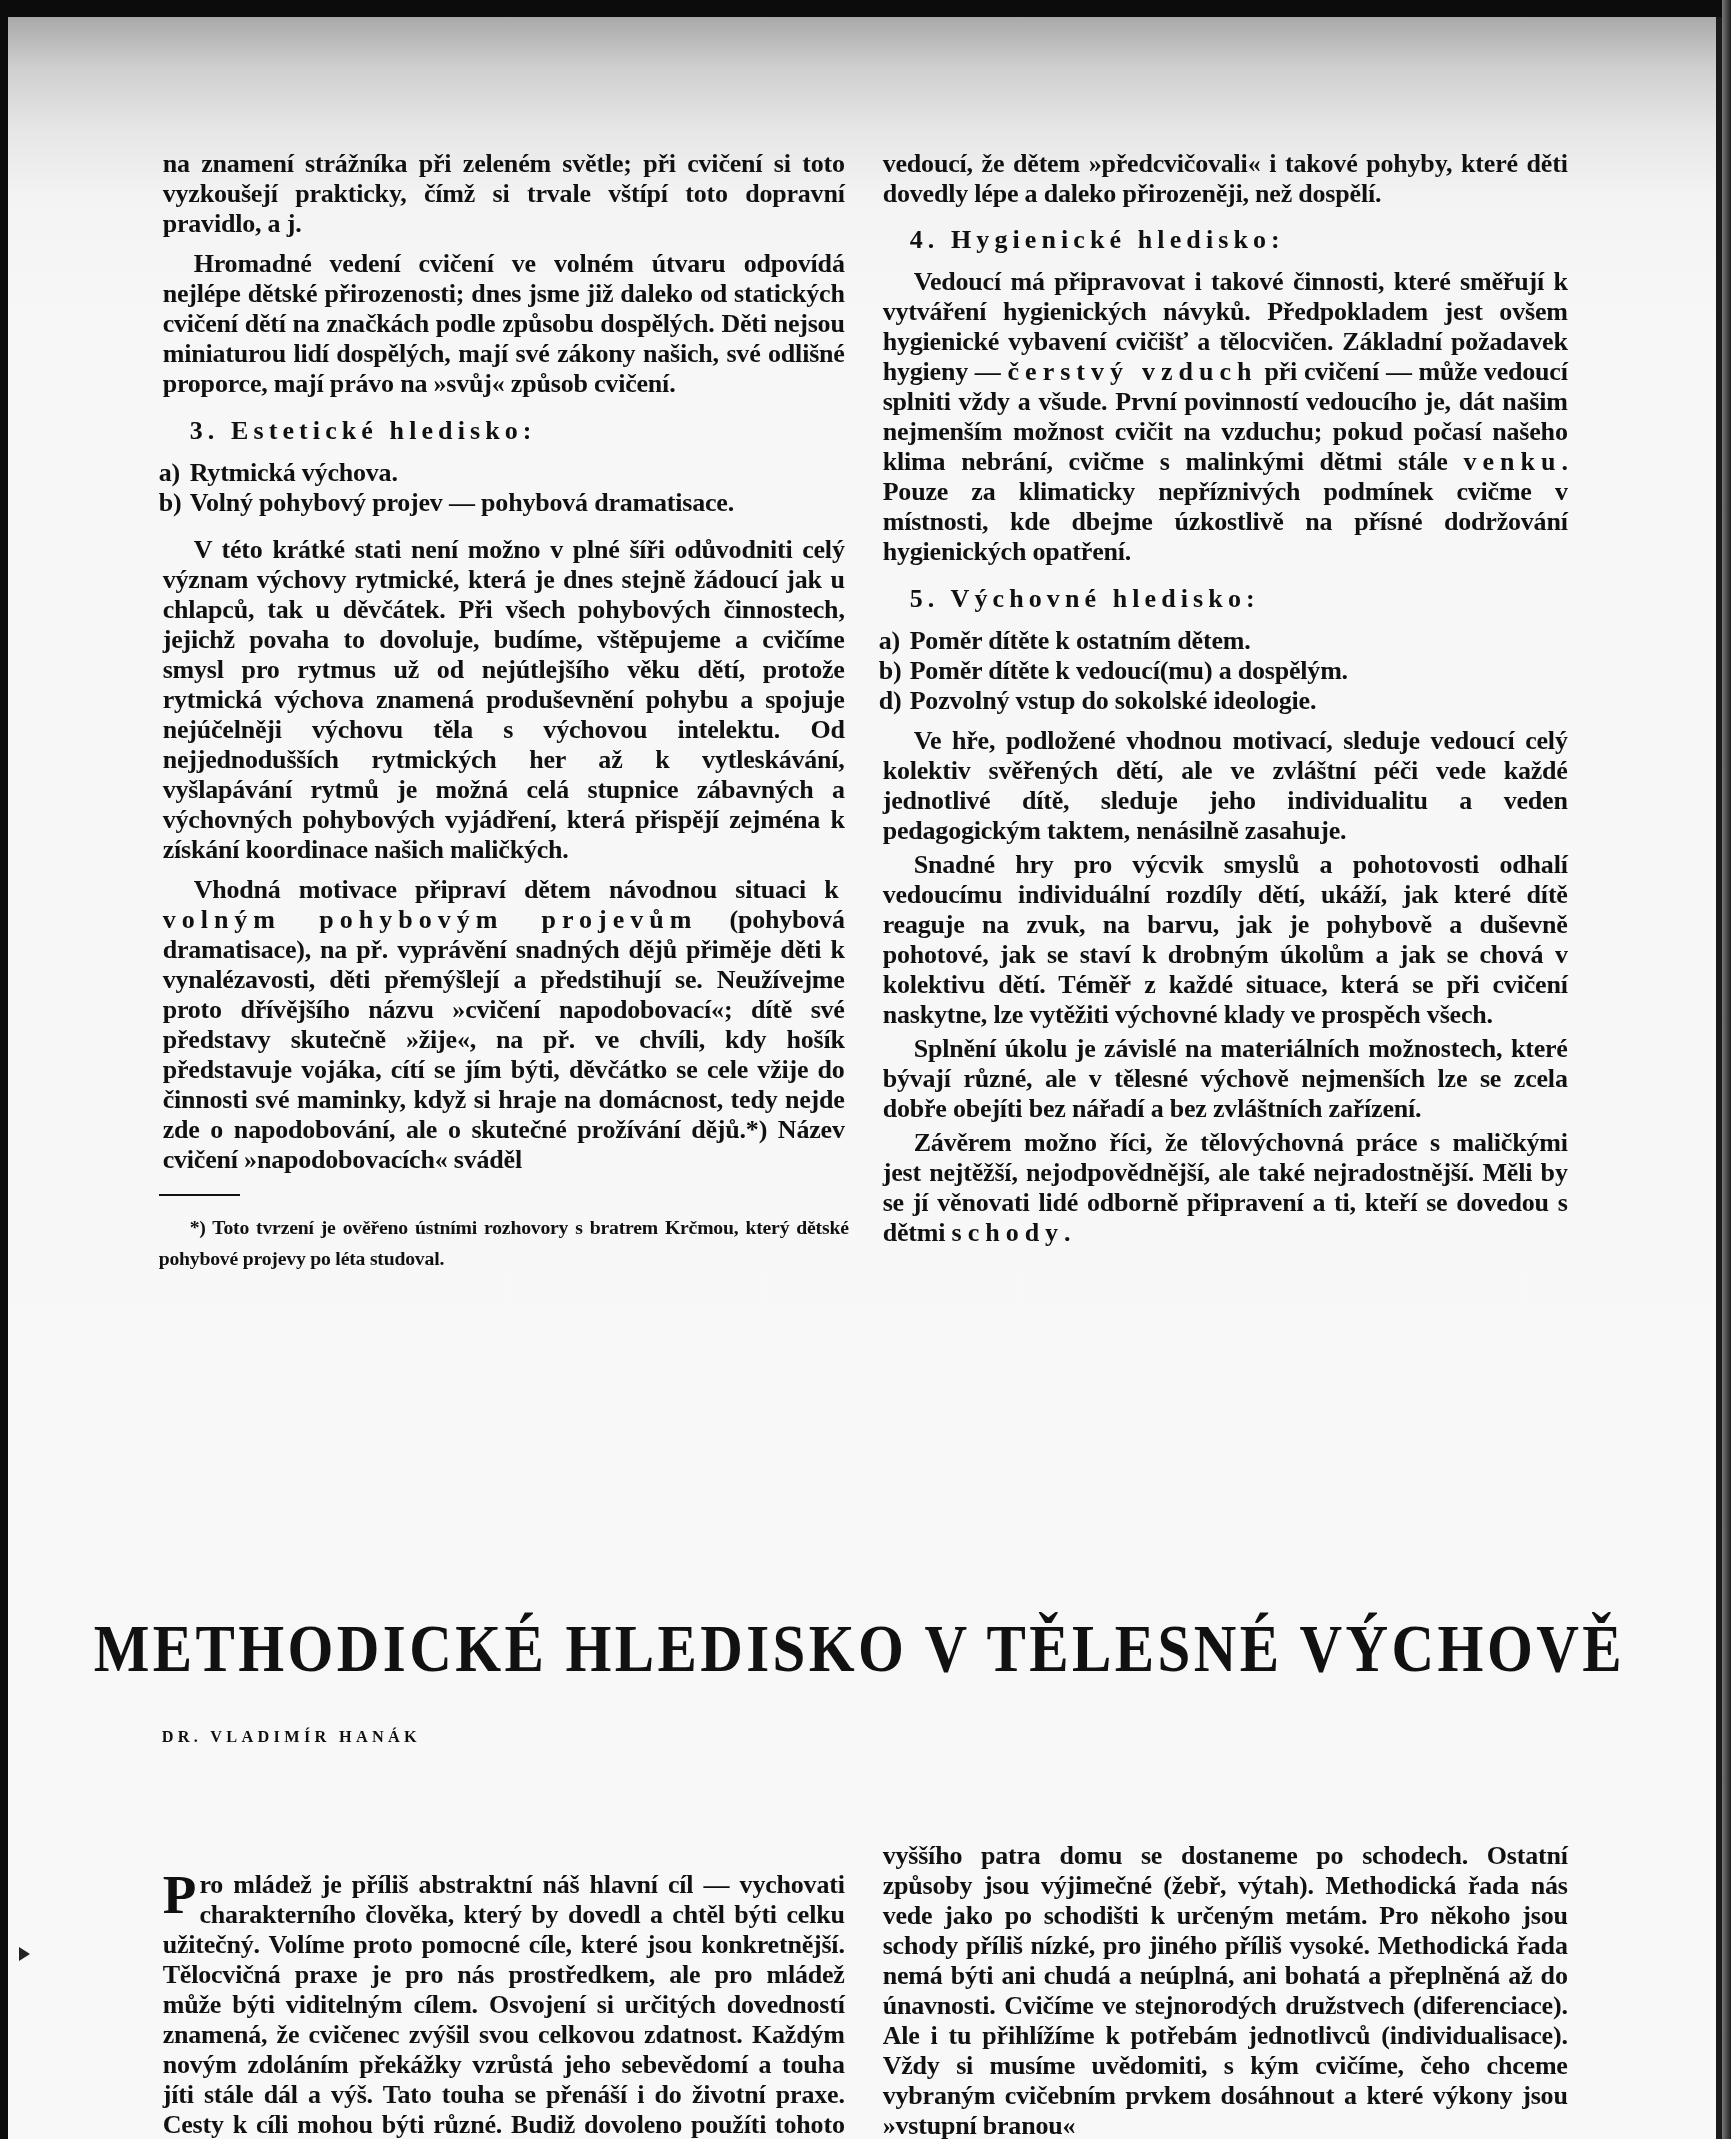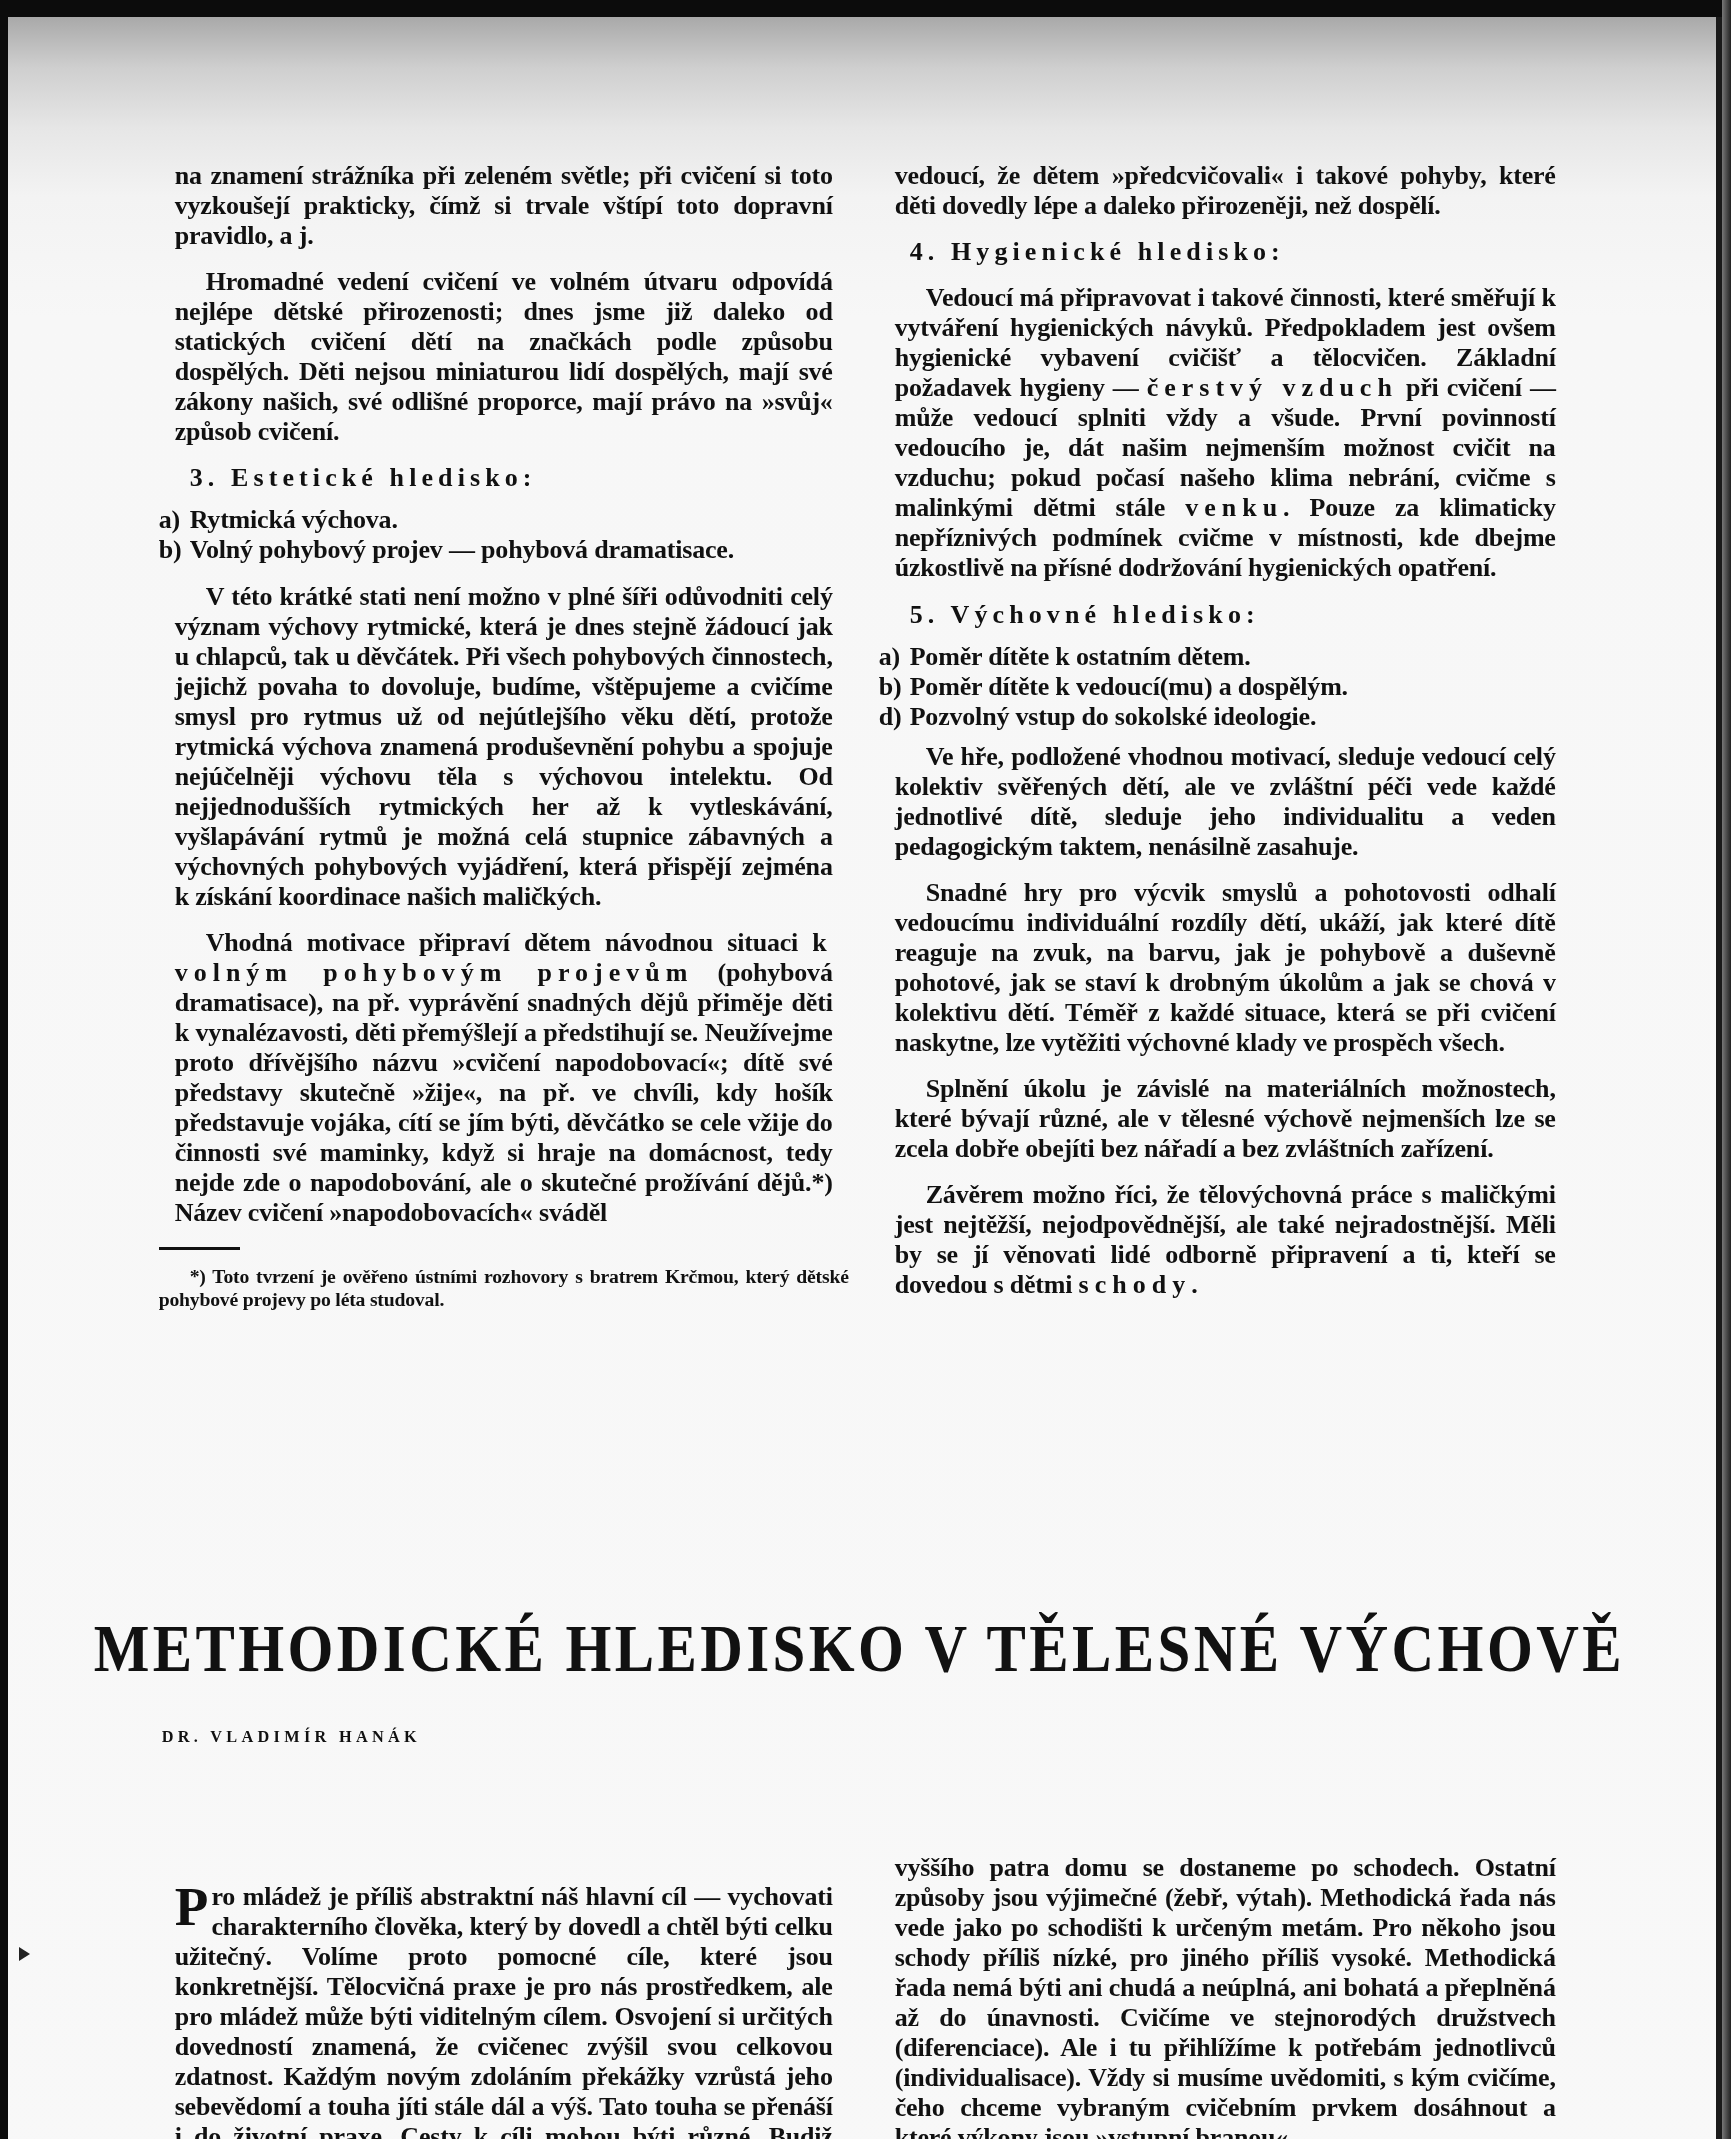--- a/index.html
+++ b/index.html
@@ -49,21 +49,21 @@
       hyphens: none;
       font-weight: bold;
       letter-spacing: -0.2px;
     }
     .col-top-left  { left: 151px;  top: 128px;  width: 690px; }
     .col-top-right { left: 871px; top: 128px;  width: 693px; }
     .col-bot-left  { left: 151px;  top: 1849px; width: 690px; }
     .col-bot-right { left: 871px; top: 1820px; width: 693px; }
 
     .column p {
-      margin: 16px;
+      margin: 4px;
       text-indent: 0;
     }
     .column p.indent { text-indent: 31px; }
     .column p.gap { margin-top: 10.3px; }
     .column .section-heading {
       margin: 16.3px 0 12px 0;
       padding-left: 31px;
       letter-spacing: 5.1px;
       font-weight: bold;
     }
@@ -80,21 +80,21 @@
     .spaced { letter-spacing: 6px; }
 
     .footnote-rule {
       width: 81px;
       height: 2.6px;
       background: #111;
       margin: 19px 0 15.4px 0;
     }
     .footnote {
       font-size: 19.7px;
-      line-height: 23px;
+      line-height: 31px;
       text-align: justify;
       font-weight: bold;
     }
     .footnote .fn-indent { text-indent: 31px; display: block; }
 
     .article-title {
       position: absolute;
       left: 86px;
       top: 1592px;
       width: 1464px;

